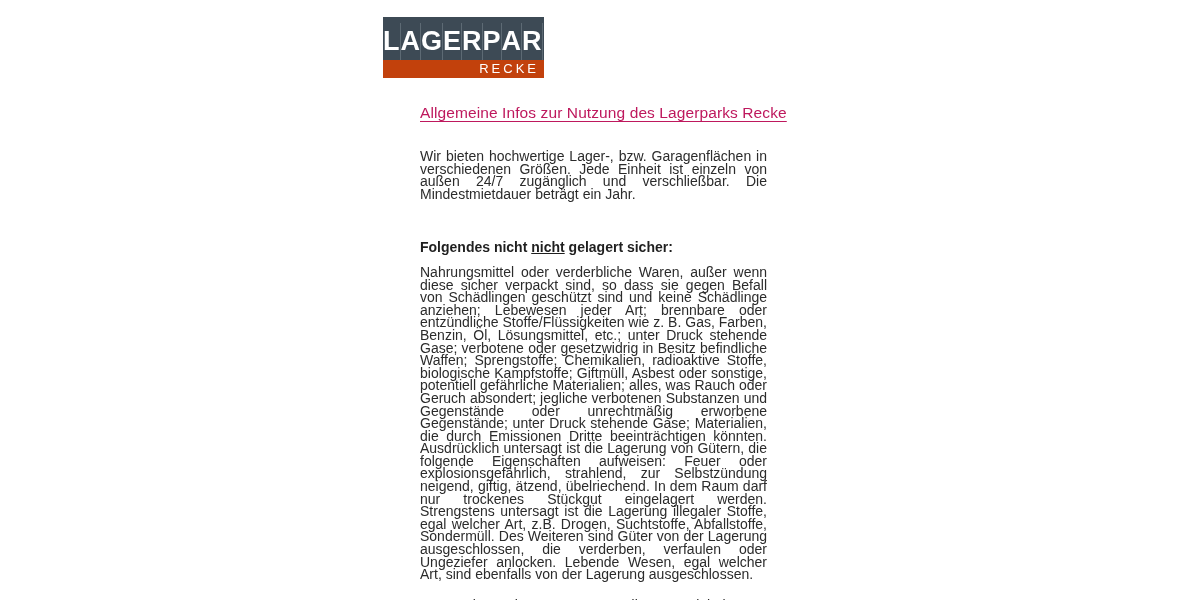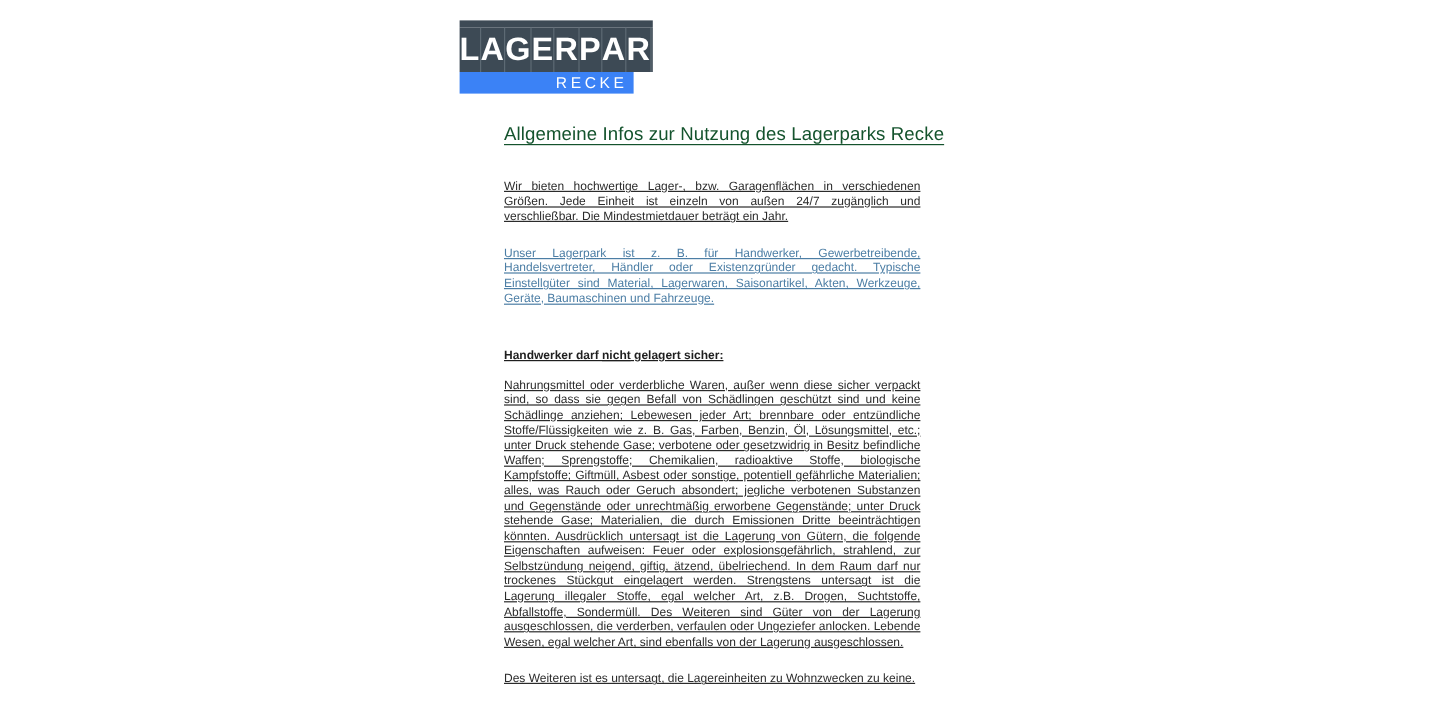--- a/index.html
+++ b/index.html
@@ -41,22 +41,22 @@
     font-size: 27px;
     line-height: 37px;
     text-align: center;
     letter-spacing: 0px;
     border-right: 1px solid #5d6a74;
     box-sizing: border-box;
   }
   #logo-word .glyph:last-child { border-right: none; }
   #logo-sub {
     height: 18px;
-    width: 145px;
-    background: #3b82f6;
+    width: 161px;
+    background: #c2410c;
     display: flex;
     align-items: center;
     justify-content: flex-end;
     box-sizing: border-box;
     padding-right: 5px;
   }
   #logo-sub .subglyph {
     color: #ffffff;
     font-family: "Liberation Sans", sans-serif;
     font-weight: normal;
@@ -68,35 +68,34 @@
   
   #doc {
     position: absolute;
     left: 420px;
     top: 104px;
     width: 363px;
   }
   #doc-title {
     font-family: "Liberation Sans", sans-serif;
     font-size: 15.5px;
-    color: #14532d;
+    color: #be185d;
     text-decoration: underline;
     text-underline-offset: 3px;
     margin: 0 0 28px 0;
     font-weight: normal;
     letter-spacing: 0.1px;
     white-space: nowrap;
   }
   .para {
-    font-size: 10px;
+    font-size: 14px;
     line-height: 12.6px;
     color: #2b2b2b;
     text-align: justify;
     margin: 0 16px 12px 0;
-    text-decoration: underline;
   }
   .para.blue {
     color: #4c7ea5;
   }
   .para.bold {
     font-weight: bold;
     color: #1f1f1f;
   }
   .u { text-decoration: underline; }
   .spacer-sm { height: 6px; }
@@ -124,31 +123,30 @@
 </div>
 
 <div id="doc">
 
   <h1 id="doc-title">Allgemeine Infos zur Nutzung des Lagerparks Recke</h1>
 
   <p class="para">Wir bieten hochwertige Lager-, bzw. Garagenflächen in verschiedenen Größen. Jede Einheit ist einzeln von außen 24/7 zugänglich und verschließbar. Die Mindestmietdauer beträgt ein Jahr.</p>
 
   <div class="spacer-sm"></div>
 
-  <p class="para blue">Unser Lagerpark ist z. B.  für Handwerker, Gewerbetreibende, Handelsvertreter, Händler oder Existenzgründer gedacht. Typische Einstellgüter sind Material, Lagerwaren, Saisonartikel, Akten, Werkzeuge, Geräte, Baumaschinen und Fahrzeuge.</p>
 
   <div class="spacer-sm"></div>
 
 
   <div class="spacer-sm"></div>
 
 
   <div class="spacer-md"></div>
 
-  <p class="para bold"><span>Handwerker darf </span><span class="u">nicht</span><span> gelagert sicher:</span></p>
+  <p class="para bold"><span>Folgendes nicht </span><span class="u">nicht</span><span> gelagert sicher:</span></p>
 
   <p class="para">Nahrungsmittel oder verderbliche Waren, außer wenn diese sicher verpackt sind, so dass sie gegen Befall von Schädlingen geschützt sind und keine Schädlinge anziehen; Lebewesen jeder Art; brennbare oder entzündliche Stoffe/Flüssigkeiten wie z. B. Gas, Farben, Benzin, Öl, Lösungsmittel, etc.; unter Druck stehende Gase; verbotene oder gesetzwidrig in Besitz befindliche Waffen; Sprengstoffe; Chemikalien, radioaktive Stoffe, biologische Kampfstoffe; Giftmüll, Asbest oder sonstige, potentiell gefährliche Materialien; alles, was Rauch oder Geruch absondert; jegliche verbotenen Substanzen und Gegenstände oder unrechtmäßig erworbene Gegenstände; unter Druck stehende Gase; Materialien, die durch Emissionen Dritte beeinträchtigen könnten. Ausdrücklich untersagt ist die Lagerung von Gütern, die folgende Eigenschaften aufweisen: Feuer oder explosionsgefährlich, strahlend, zur Selbstzündung neigend, giftig, ätzend, übelriechend. In dem Raum darf nur trockenes Stückgut eingelagert werden. Strengstens untersagt ist die Lagerung illegaler Stoffe, egal welcher Art, z.B. Drogen, Suchtstoffe, Abfallstoffe, Sondermüll. Des Weiteren sind Güter von der Lagerung ausgeschlossen, die verderben, verfaulen oder Ungeziefer anlocken. Lebende Wesen, egal welcher Art, sind ebenfalls von der Lagerung ausgeschlossen.</p>
 
   <div class="spacer-sm"></div>
 
   <p class="para">Des Weiteren ist es untersagt, die Lagereinheiten zu Wohnzwecken zu keine.</p>
 
 </div>
 
 </body></html>

